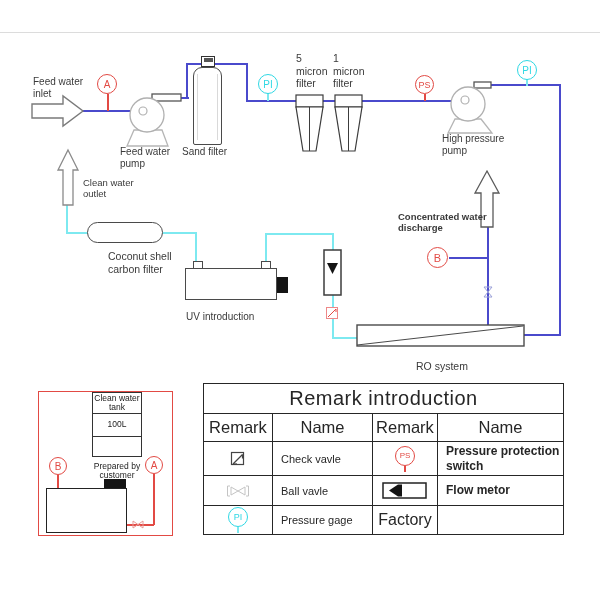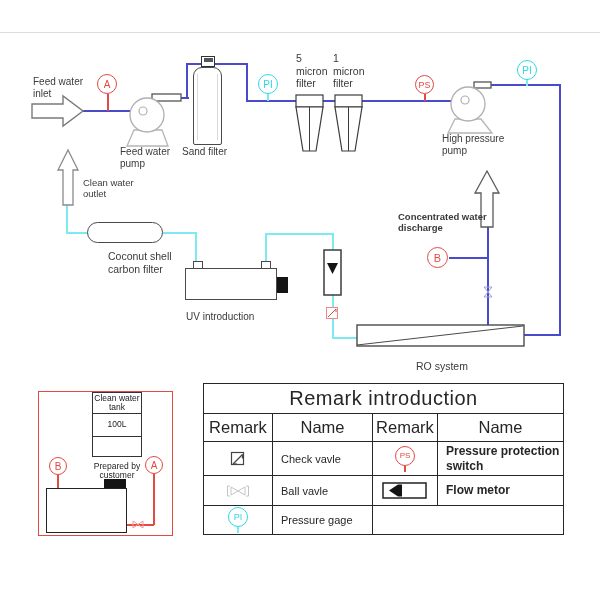--- a/index.html
+++ b/index.html
@@ -263,15 +263,16 @@
     </div>
     <div class="tcell cl tsmall noR">Flow metor</div>
 
     <div class="tcell noB" style="flex-direction:column;">
       <div class="minitag" style="width:20px;height:20px;border:1.3px solid #2fd8e4;color:#2fd8e4;font-size:9px;">
           <span>PI</span>
         </div>
       <div style="width:1.3px;height:6px;background:#7de9f0;"></div>
     </div>
     <div class="tcell cl tname noB">Pressure gage</div>
+    <div class="tcell tfactory noB">Factory</div>
   </div>
 
 </div>
 
 </body></html>

